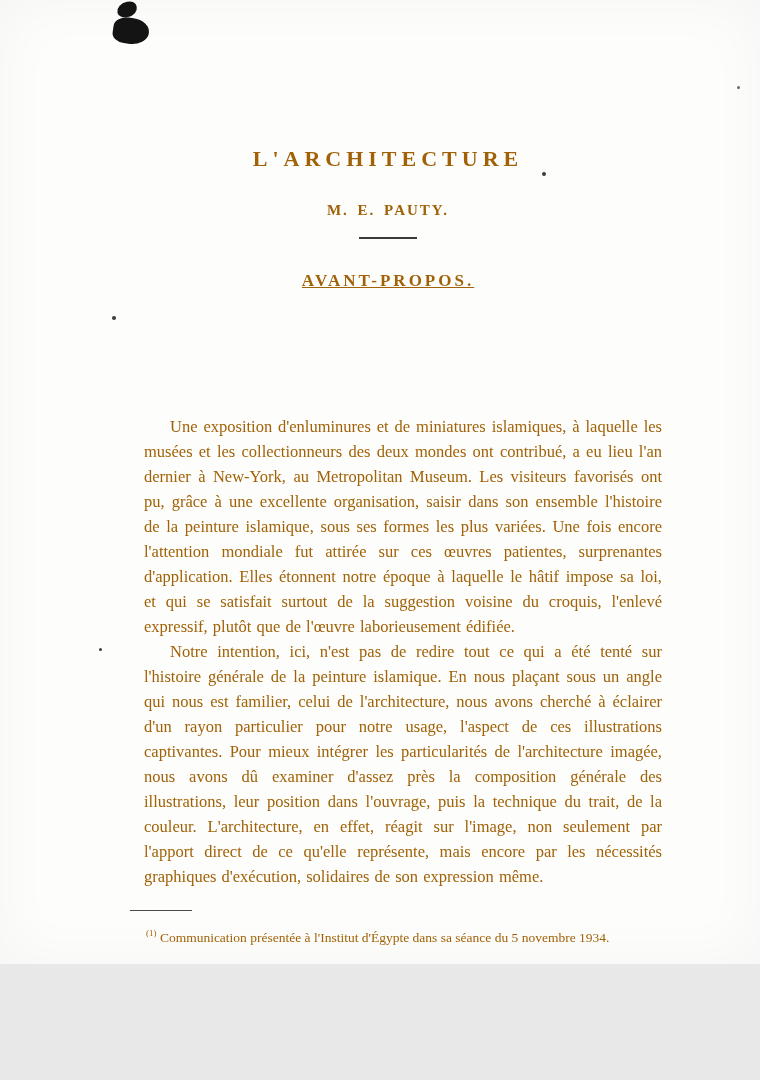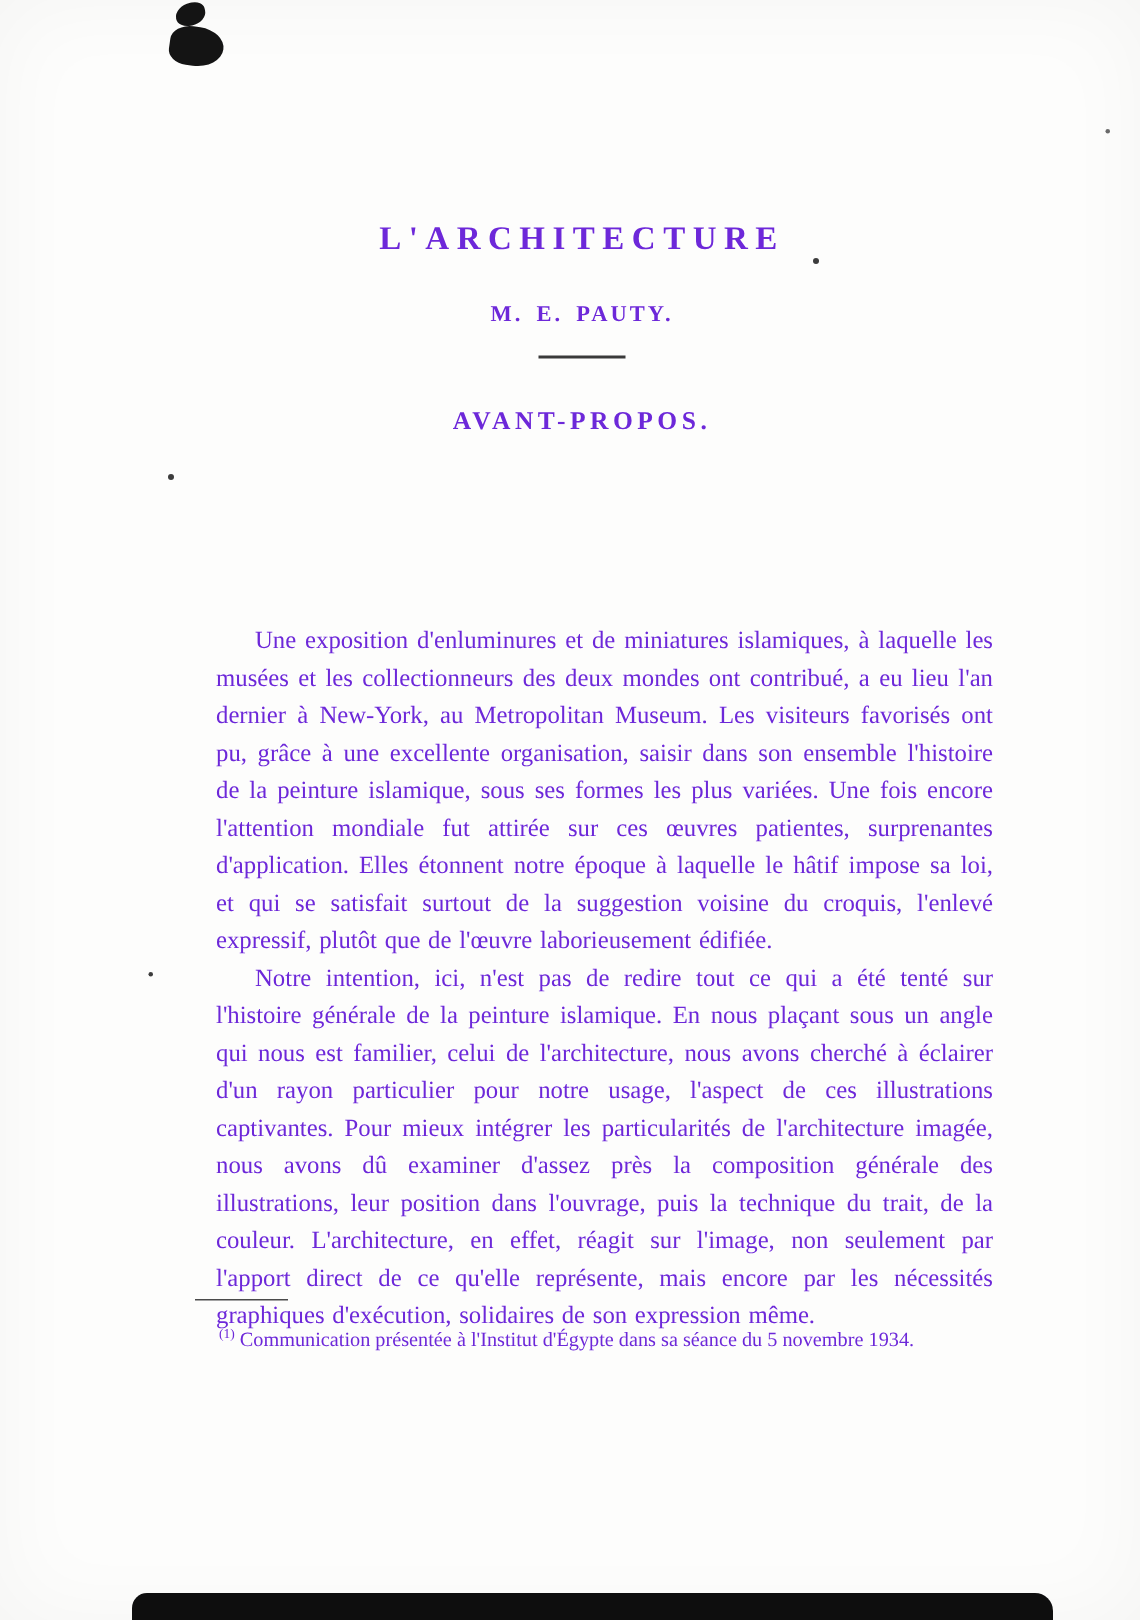--- a/index.html
+++ b/index.html
@@ -3,25 +3,25 @@
 <meta charset="utf-8">
 <style>
   html, body {
     margin: 0;
     padding: 0;
     background: #e8e8e8;
   }
   .page {
     position: relative;
     width: 760px;
-    height: 1080px;
+    height: 964px;
     background: #fdfdfc;
     overflow: hidden;
     font-family: "Liberation Serif", "DejaVu Serif", serif;
-    color: #6d28d9;
+    color: #a16207;
     box-shadow: inset 0 0 60px rgba(0,0,0,0.035);
   }
 
   
   .head-block {
     position: absolute;
     left: 122px;
     top: 146px;
     width: 532px;
     text-align: center;
@@ -63,20 +63,21 @@
     border: 0;
     border-top: 2px solid #3a3a3a;
     margin: 0 auto 32px auto;
   }
   .section-heading {
     font-size: 17px;
     font-weight: 700;
     letter-spacing: 3px;
     word-spacing: 4px;
     margin: 0;
+    text-decoration: underline;
   }
 
   
   .body-block {
     position: absolute;
     left: 144px;
     top: 414px;
     width: 518px;
   }
   .body-block p {
@@ -85,21 +86,21 @@
     text-align: justify;
     text-indent: 26px;
     margin: 0;
     word-spacing: 1px;
   }
 
   
   .footnote-block {
     position: absolute;
     left: 130px;
-    top: 866px;
+    top: 910px;
     width: 518px;
   }
   .footnote-rule {
     width: 62px;
     border: 0;
     border-top: 1px solid #4a4a4a;
     margin: 0 0 12px 0;
   }
   .footnote-text {
     font-size: 13.5px;

